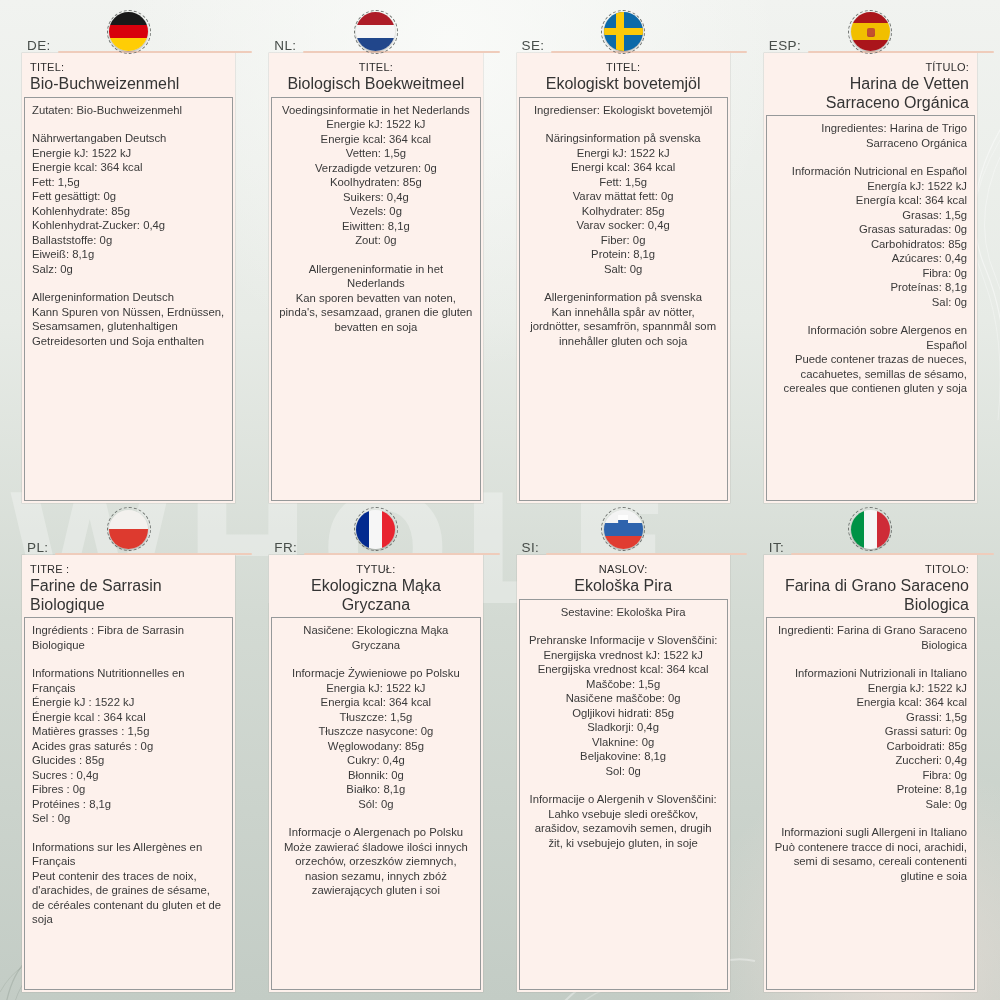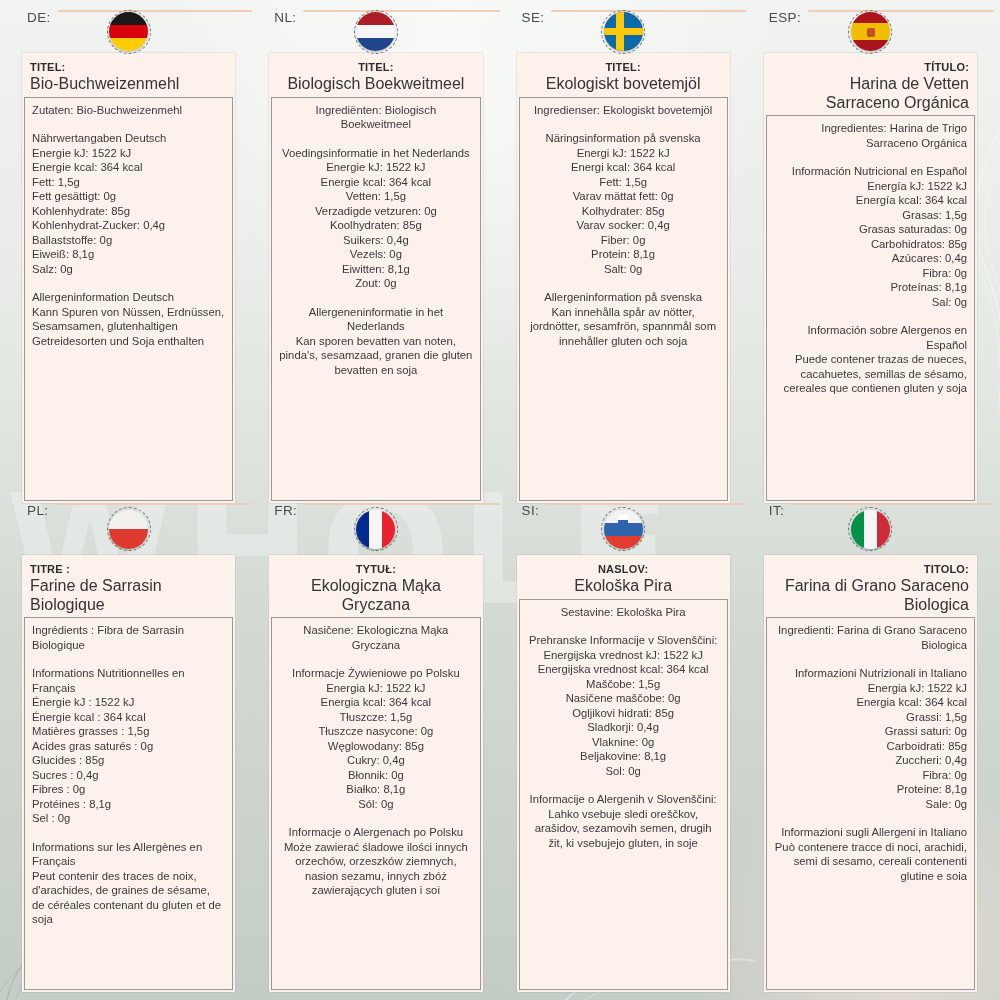--- a/index.html
+++ b/index.html
@@ -31,21 +31,21 @@
     position:absolute; inset:0; z-index:2;
     display:grid;
     grid-template-columns:repeat(4, 1fr);
     grid-template-rows:43px 450px 52px 437px;
     column-gap:34px;
     padding:10px 23px 0 22px;
     box-sizing:border-box;
   }
 
   
-  .hdr { position:relative; display:flex; align-items:flex-start; }
+  .hdr { position:relative; display:flex; align-items:flex-end; }
   .hdr .code {
     font-size:13.5px; color:#474d49; letter-spacing:.4px; padding-left:5px;
   }
   .hdr .rule {
     flex:1; height:2px; margin-left:7px; margin-right:-17px;
     background:#efccbb; border-radius:1px;
   }
   .flagring {
     position:absolute; left:50%; top:50%; transform:translate(-50%,-50%);
     width:44px; height:44px; box-sizing:border-box;
@@ -77,21 +77,21 @@
   .panel {
     background:#fdf1ec; display:flex; flex-direction:column;
     box-shadow:0 0 0 .5px rgba(158,150,146,.35);
     color:#3a3a3a;
   }
   .panel[data-align="left"]   { text-align:left; }
   .panel[data-align="center"] { text-align:center; }
   .panel[data-align="right"]  { text-align:right;align-items:center; }
 
   .title-block { padding:4px 8px 3px; line-height:1.15; }
-  .title-label { font-weight:bold; font-size:11px; color:#2c2c2c; letter-spacing:.2px; }
+  .title-label { font-weight:normal; font-size:11px; color:#2c2c2c; letter-spacing:.2px; }
   .title-text  { display:block; font-size:16px; color:#343434; }
 
   .content {
     flex:1; border:1px solid #96999a; margin:0 2px 2px;
     padding:5px 7px 12px; box-sizing:border-box;
     font-size:11.3px; line-height:14.5px;
     overflow:hidden;
   }
   .sec { margin:0 0 14px; white-space:pre-line; }
   .sec:last-child { margin-bottom:0; }
@@ -170,21 +170,20 @@
         <div class="sec">Allergeninformation Deutsch
 Kann Spuren von Nüssen, Erdnüssen, Sesamsamen, glutenhaltigen Getreidesorten und Soja enthalten</div>
       </div>
     </div>
     <div class="panel" data-align="center">
       <div class="title-block">
         <span class="title-label">TITEL:</span>
         <span class="title-text">Biologisch Boekweitmeel</span>
       </div>
       <div class="content">
-        <div class="sec">Ingrediënten: Biologisch Boekweitmeel</div>
         <div class="sec">Voedingsinformatie in het Nederlands
 Energie kJ: 1522 kJ
 Energie kcal: 364 kcal
 Vetten: 1,5g
 Verzadigde vetzuren: 0g
 Koolhydraten: 85g
 Suikers: 0,4g
 Vezels: 0g
 Eiwitten: 8,1g
 Zout: 0g</div>

